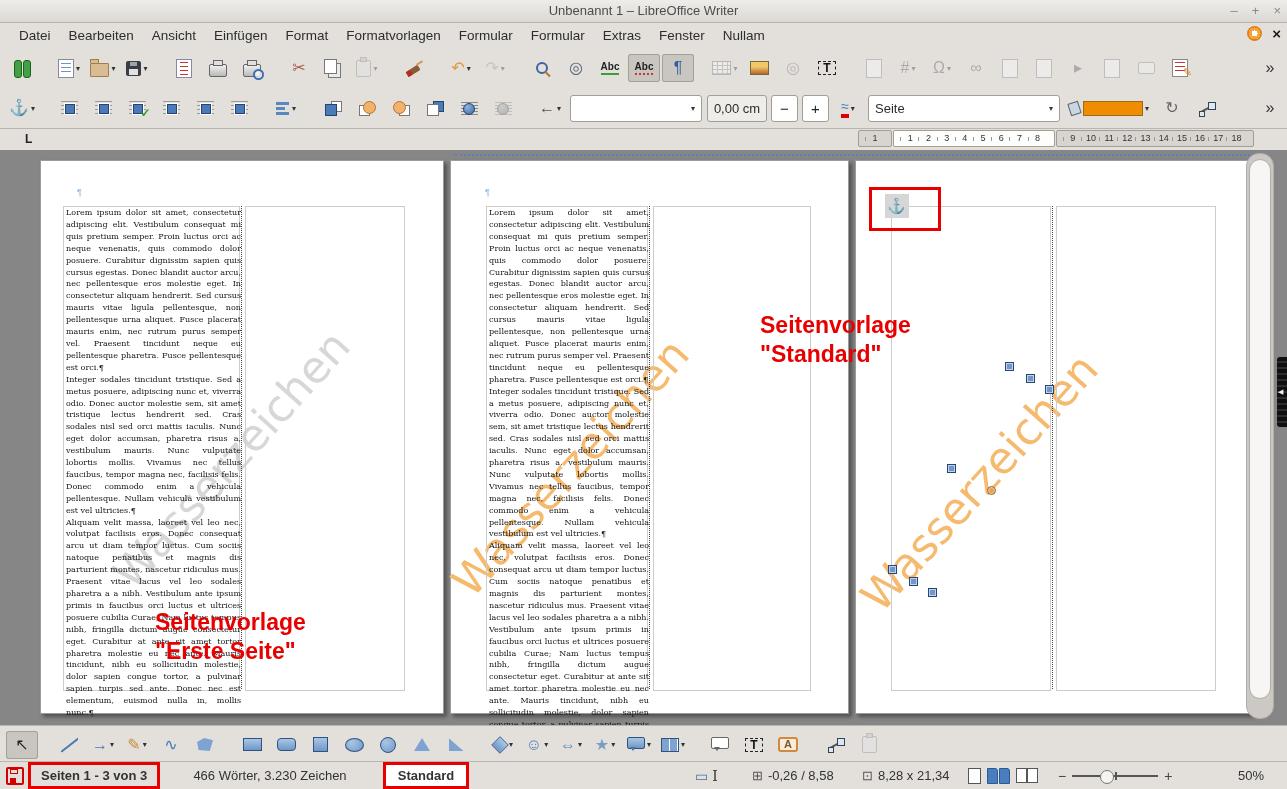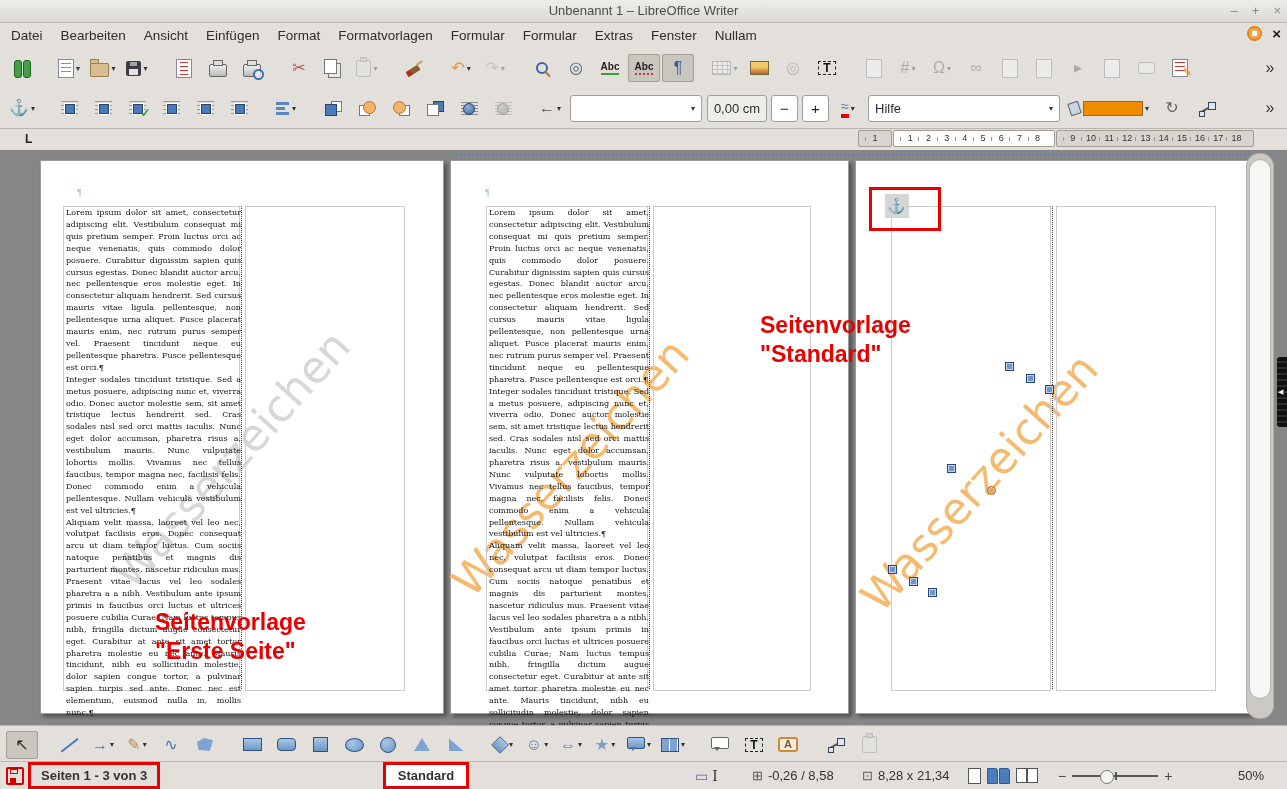--- a/index.html
+++ b/index.html
@@ -3,21 +3,21 @@
 <meta charset="utf-8">
 <style>
   html,body{margin:0;padding:0}
   body{position:relative;width:1287px;height:789px;background:#e3e0dc;overflow:hidden;
        font-family:"Liberation Sans",sans-serif;color:#2d2d2d;-webkit-font-smoothing:antialiased}
   
   #titlebar{position:absolute;top:0;left:0;right:0;height:22px;background:linear-gradient(#efedea,#dbd8d4);
             border-bottom:1px solid #b6b2ac;text-align:center;font-size:13px;line-height:22px;color:#4d4d4d}
   #winbtns{position:absolute;right:6px;top:0;height:22px;display:flex;gap:14px;color:#8a8a8a;font-size:13px;line-height:22px}
   
-  #menubar{position:absolute;top:23px;left:0;right:0;height:25px;display:flex;align-items:center;padding-left:2px;font-size:13.5px}
+  #menubar{position:absolute;top:23px;left:0;right:0;height:25px;display:flex;align-items:center;padding-left:10px;font-size:13.5px}
   .mitem{padding:3px 9px}
   #menuright{position:absolute;right:6px;top:26px;display:flex;gap:10px;align-items:center}
   .s-sun{width:15px;height:15px;border-radius:50%;background:radial-gradient(circle,#fff 0 3px,#f6a33a 3px 6px,#dd7f1e 6px)}
   .docclose{font-weight:bold;color:#1d1d1d;font-size:15px;line-height:15px}
   
   .tb{position:absolute;left:0;right:0;display:flex;align-items:center;padding-left:5px;background:#e3e0dc}
   #tb1{top:48px;height:40px;border-bottom:1px solid #d2cfca}
   #tb2{top:88px;height:40px;border-bottom:1px solid #b9b5af}
   #tbdraw{top:725px;height:37px;border-top:1px solid #b9b5af}
   .tbrow{display:flex;align-items:center}
@@ -386,21 +386,21 @@
     <span class="dd">▾</span>
   </span>
   <span class="spin">0,00 cm</span>
   <span class="sqbtn">−</span>
   <span class="sqbtn">+</span>
   <span class="tbi">
     <span class="ig u-redbar" style="color:#4a7ab5">≈</span>
     <span class="dd">▾</span>
   </span>
   <span class="combo w190">
-    <span>Hilfe</span>
+    <span>Seite</span>
     <span class="dd">▾</span>
   </span>
   <span class="tbi" style="min-width:86px">
     <span class="s-can"></span>
     <span class="swatch" style="background: rgb(240, 140, 0);"></span>
     <span class="dd">▾</span>
   </span>
   <span id="tb2c" class="tbrow" style="flex:1">
       <span class="tbi">
         <span class="ig" style="color: rgb(102, 102, 102);">↻</span>
@@ -686,20 +686,21 @@
     </span>
   </div>
 
 <div id="statusbar">
   <span class="st" style="left:6px">
       <span class="st-floppy"></span>
     </span>
   <span class="st" style="left:28px">
       <span class="stredbox">Seiten 1 - 3 von 3</span>
     </span>
+  <span class="st" style="left:170px;width:200px;justify-content:center">466 Wörter, 3.230 Zeichen</span>
   <span class="st" style="left:383px">
       <span class="stredbox stwhite" style="min-width:60px;justify-content:center">Standard</span>
     </span>
   <span class="st" style="left:695px;gap:4px">
     <span style="color:#4a6fa5;font-size:14px">▭</span>
     <span style="font-family:'DejaVu Serif',serif;font-size:14px">I</span>
   </span>
   <span class="st" style="left:752px;gap:5px">
     <span style="color:#555">⊞</span>
     <span>-0,26 / 8,58</span>

